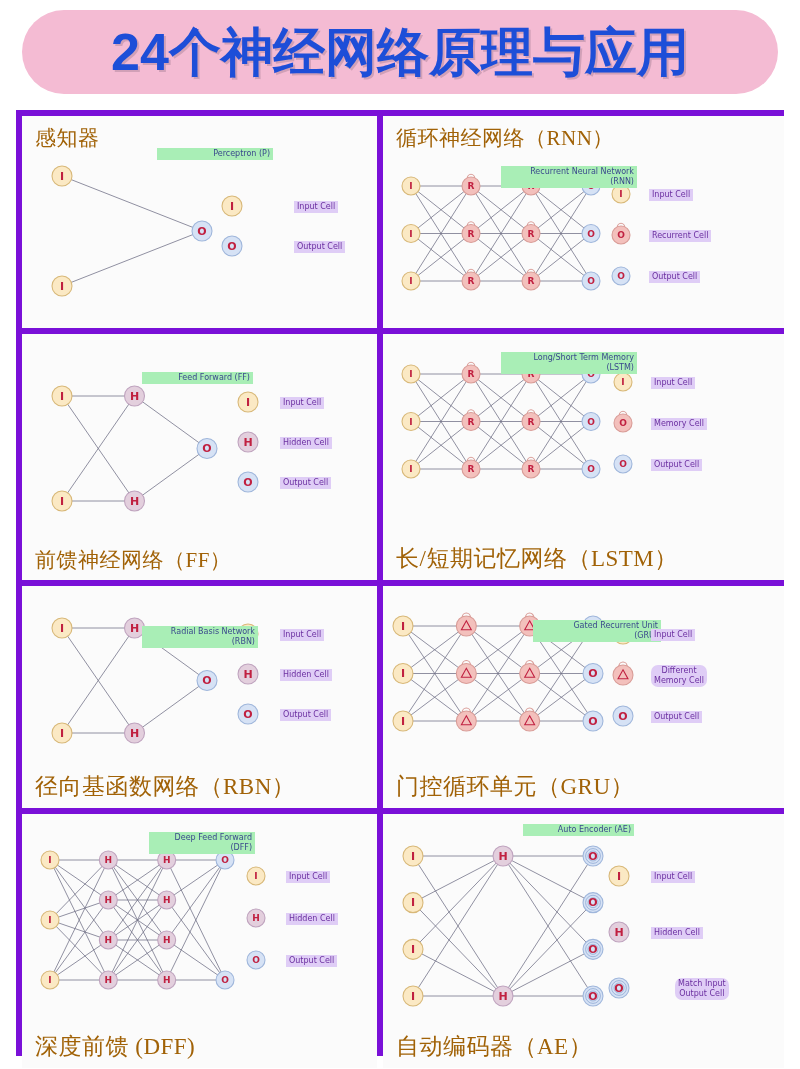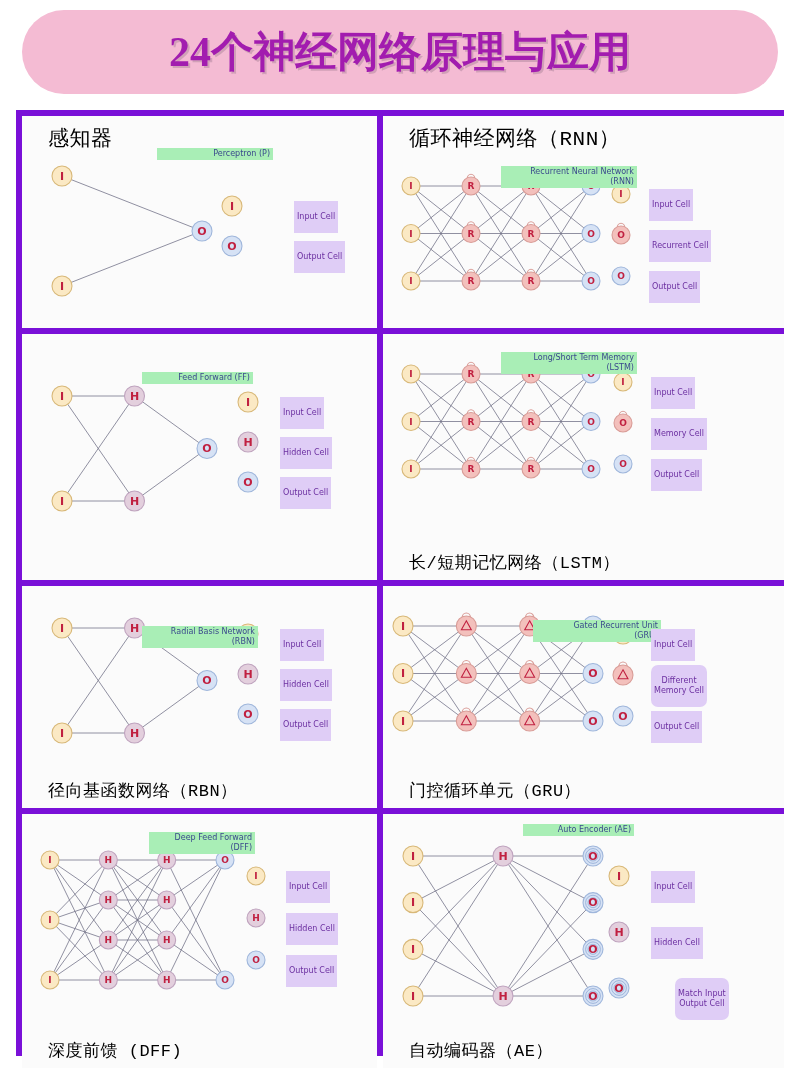--- a/index.html
+++ b/index.html
@@ -15,22 +15,22 @@
   .banner-wrap{
     position:absolute;left:0;top:6px;width:800px;height:92px;
     display:flex;align-items:center;justify-content:center;
   }
   .banner{
     width:756px;height:84px;border-radius:42px;
     background:#F4BBD3;
     display:flex;align-items:center;justify-content:center;
   }
   .banner-title{
-    font-family:Liberation Serif, serif;
-    font-size:42px;font-weight:bold;color:#a21caf;
+    font-family:Liberation Sans, sans-serif;
+    font-size:52px;font-weight:bold;color:#1d4ed8;
     letter-spacing:0px;line-height:1;
     text-shadow:2px 2px 0 rgba(120,90,110,.28);
     white-space:nowrap;
   }
 
   
   .grid{
     position:absolute;left:16px;top:110px;
     width:768px;height:946px;
     background:#7A10D8;
@@ -39,47 +39,47 @@
     grid-template-rows:212px 246px 222px 254px;
     gap:6px;
     padding:6px;
     box-sizing:border-box;
   }
   .cell{
     background:#FBFBFB;position:relative;overflow:hidden;
   }
 
   .cn-title{
-    position:absolute;left:26px;
-    font-family:Liberation Mono, monospace;
-    font-size:21px;color:#000000;white-space:nowrap;letter-spacing:.5px;
+    position:absolute;left:13px;
+    font-family:Liberation Serif, serif;
+    font-size:21px;color:#a16207;white-space:nowrap;letter-spacing:.5px;
   }
   .cn-title.top{top:8px;}
   .cn-title.bottom{bottom:6px;}
-  .cn-title.big{font-size:17px;}
+  .cn-title.big{font-size:23px;}
 
   .dia{position:absolute;left:0;top:0;width:100%;height:100%;}
   .dia svg{display:block;}
 
   
   .cap{
     position:absolute;
     background:#A9EEB6;
     color:#3A4A8C;
     font-family:"DejaVu Sans","Liberation Sans",sans-serif;
     font-size:8px;line-height:10px;text-align:right;
     padding:1px 3px;white-space:pre-line;
   }
   .lgd{
     position:absolute;
     background:#DFCDF6;
     color:#6B2FA0;
     font-family:"DejaVu Sans","Liberation Sans",sans-serif;
     font-size:8px;line-height:10px;
-    padding:11px 3px;white-space:pre-line;
+    padding:1px 3px;white-space:pre-line;
   }
   .lgd.c{text-align:center;border-radius:7px;}
 </style>
 </head>
 <body>
 
 <div class="page">
 
   <div class="banner-wrap">
     <div class="banner">
@@ -210,20 +210,21 @@
             <circle cx="226" cy="108" r="10" fill="#E3CFDD" stroke="#BFA3BE" stroke-width="1.1"></circle>
             <text x="226" y="111.8" text-anchor="middle" font-family="DejaVu Sans, sans-serif" font-size="11" font-weight="bold" fill="#C02040">H</text>
             <circle cx="226" cy="148" r="10" fill="#D6E2F5" stroke="#9FB6DB" stroke-width="1.1"></circle>
             <text x="226" y="151.8" text-anchor="middle" font-family="DejaVu Sans, sans-serif" font-size="11" font-weight="bold" fill="#C02040">O</text>
           </svg>
         </div>
         <div class="cap" style="left: 120px; top: 38px; width: 105px;">Feed Forward (FF)</div>
         <div class="lgd" style="left: 258px; top: 63px;">Input Cell</div>
         <div class="lgd" style="left: 258px; top: 103px;">Hidden Cell</div>
         <div class="lgd" style="left: 258px; top: 143px;">Output Cell</div>
+        <div class="cn-title bottom">前馈神经网络（FF）</div>
       </div>
       <div class="cell">
         <div class="dia">
           <svg width="401" height="254" viewBox="0 0 401 254" xmlns="http://www.w3.org/2000/svg">
             <line x1="28" y1="40" x2="88" y2="40" stroke="#6F6F86" stroke-width="0.9" opacity="0.85"></line>
             <line x1="28" y1="40" x2="88" y2="87.5" stroke="#6F6F86" stroke-width="0.9" opacity="0.85"></line>
             <line x1="28" y1="40" x2="88" y2="135" stroke="#6F6F86" stroke-width="0.9" opacity="0.85"></line>
             <line x1="28" y1="87.5" x2="88" y2="40" stroke="#6F6F86" stroke-width="0.9" opacity="0.85"></line>
             <line x1="28" y1="87.5" x2="88" y2="87.5" stroke="#6F6F86" stroke-width="0.9" opacity="0.85"></line>
             <line x1="28" y1="87.5" x2="88" y2="135" stroke="#6F6F86" stroke-width="0.9" opacity="0.85"></line>

